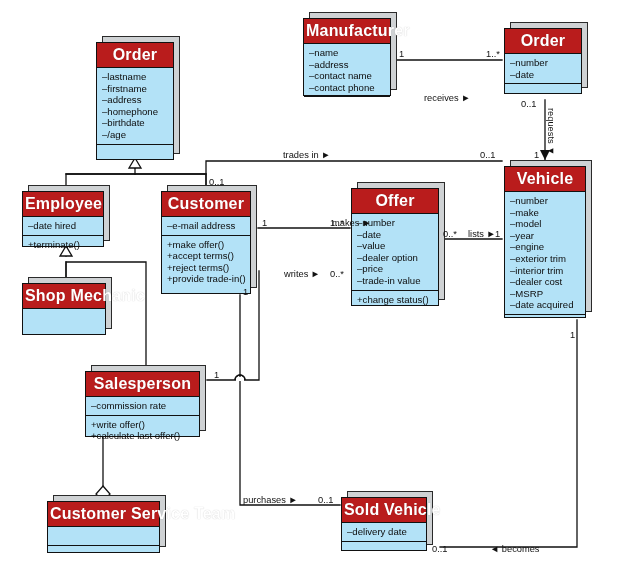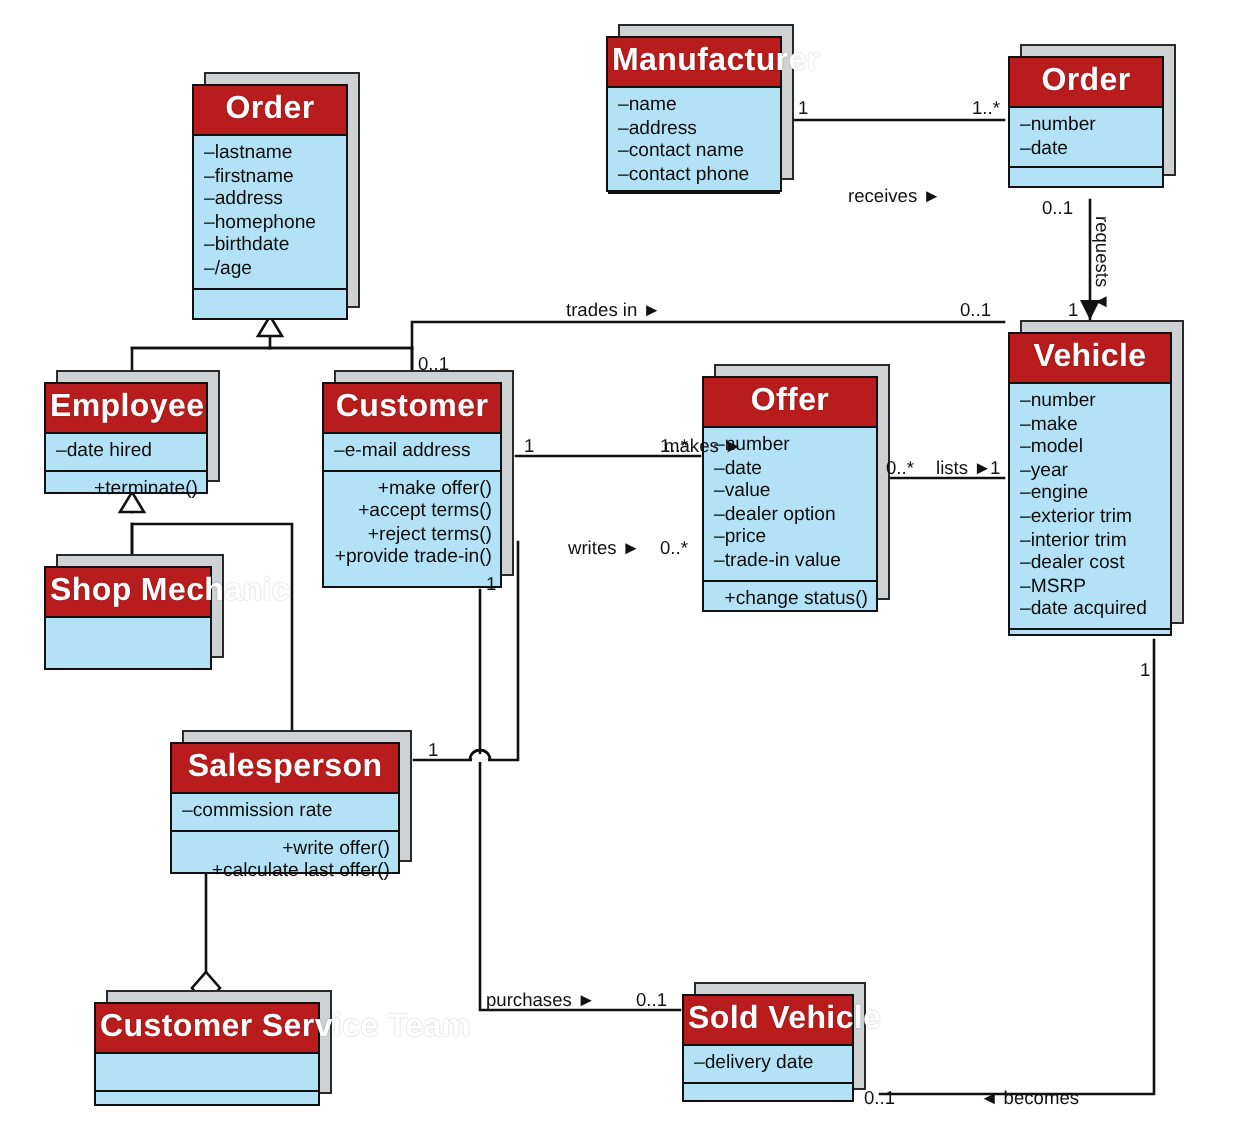--- a/index.html
+++ b/index.html
@@ -39,21 +39,21 @@
     padding:3px 2px 3px 2px;
     border-bottom:1.4px solid #111;
     text-shadow:0 0 1px rgba(0,0,0,.25);
     white-space:nowrap;
   }
   .uml .cmp{
     border-bottom:1.4px solid #111;
     padding:3px 4px 3px 5px;
   }
   .uml .cmp:last-child{border-bottom:none;}
-  .uml .cmp.grow{flex:1 1 auto;text-align:right;}
+  .uml .cmp.grow{flex:1 1 auto;}
   .uml .row{
     font-size:9.6px;
     color:#0c0c0c;
     line-height:11.6px;
     white-space:nowrap;
   }
   .uml .cmp.empty{min-height:12px;}
 
   
   .lbl{

